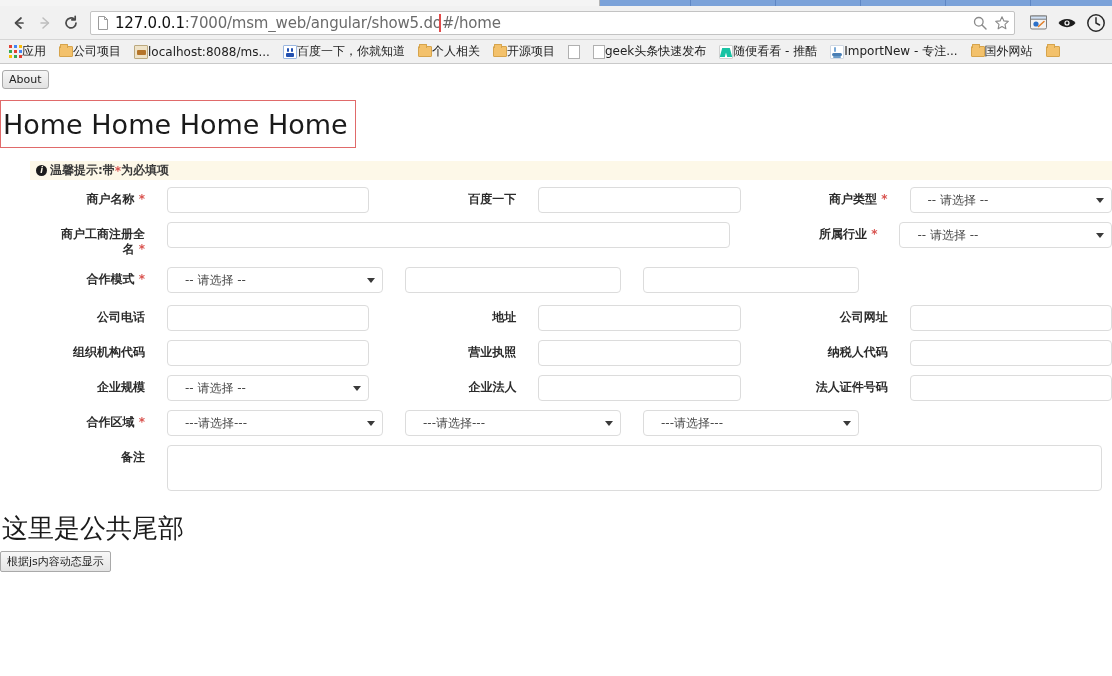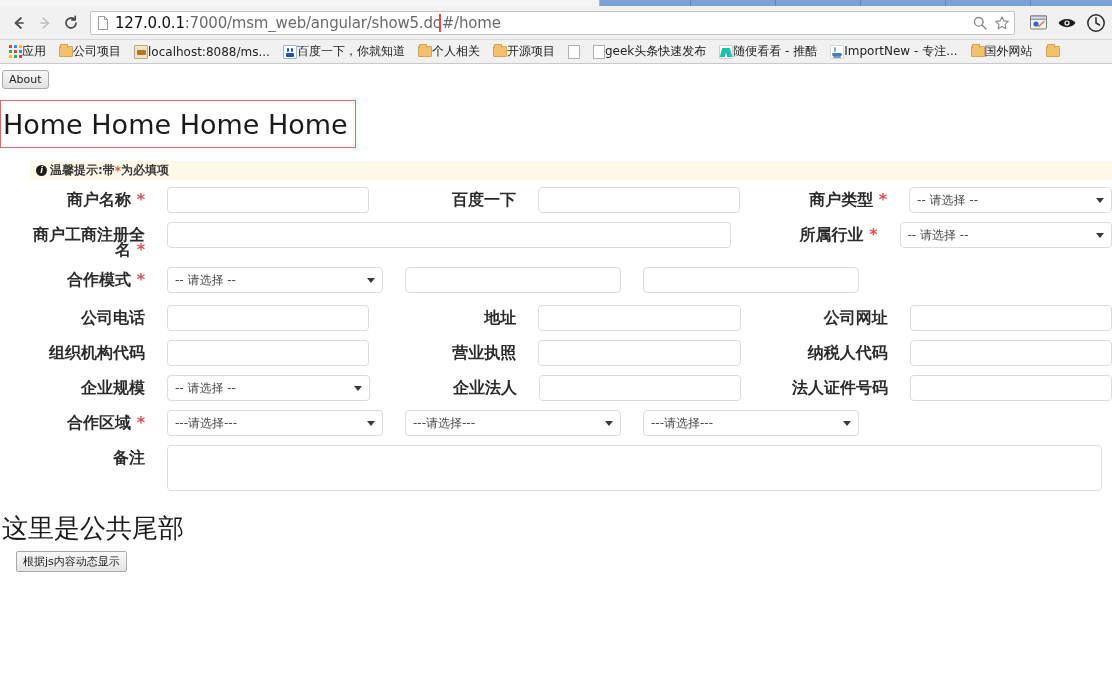--- a/index.html
+++ b/index.html
@@ -118,28 +118,28 @@
     width:11px; height:11px; border-radius:50%; background:#1c1c1c; color:#fdf8e8;
     font-size:8px; line-height:11px; text-align:center; font-weight:bold;
     margin-right:3px; flex:0 0 auto; font-style:italic;
   }
   .tipbar .star { color:#d9534f; }
 
   
   .form { position:relative; padding-top:7px; }
   .frow { display:flex; align-items:flex-start; margin-bottom:9px; }
   .lab {
-    font-size:16px; font-weight:bold; color:#2b2b2b; text-align:right;
+    font-size:12px; font-weight:bold; color:#2b2b2b; text-align:right;
     line-height:15px; padding-top:5px; flex:0 0 auto;
   }
   .lab .req { color:#d9534f; font-weight:bold; }
 
   input.fld, .sel {
     height:26px; border:1px solid #dcdcdc; border-radius:4px; background:#fff;
-    font-size:12px; padding:0 7px; color:#333; outline:none;
+    font-size:12px; padding:0 17px; color:#333; outline:none;
     font-family:"DejaVu Sans","Liberation Sans",sans-serif;
   }
   .sel {
     display:flex; align-items:center; position:relative; color:#4a4a4a;
     padding-right:20px; cursor:pointer;
   }
   .sel .caret {
     position:absolute; right:7px; top:50%; margin-top:-2px;
     width:0; height:0; border-left:4px solid transparent; border-right:4px solid transparent;
     border-top:5px solid #3a3a3a;
@@ -160,21 +160,21 @@
 
   .wide2 { width:574px; margin-left:22px; }
 
   .lab.two-line { line-height:15px; padding-top:0; margin-top:1px; }
 
   
   .pub-foot {
     font-size:26px; color:#1a1a1a; padding:12px 0 0 2px; line-height:1.25;
   }
   .dyn-btn {
-    display:inline-block; margin:6px 0 0 16px;
+    display:inline-block; margin:6px 0 0 0;
     font-size:11px; padding:2px 6px; color:#222;
     background:linear-gradient(#f8f8f8,#e4e4e4);
     border:1px solid #a9a9a9; border-radius:2px; cursor:pointer;
   }
 </style>
 </head>
 <body>
 
 <div id="browser">
 

